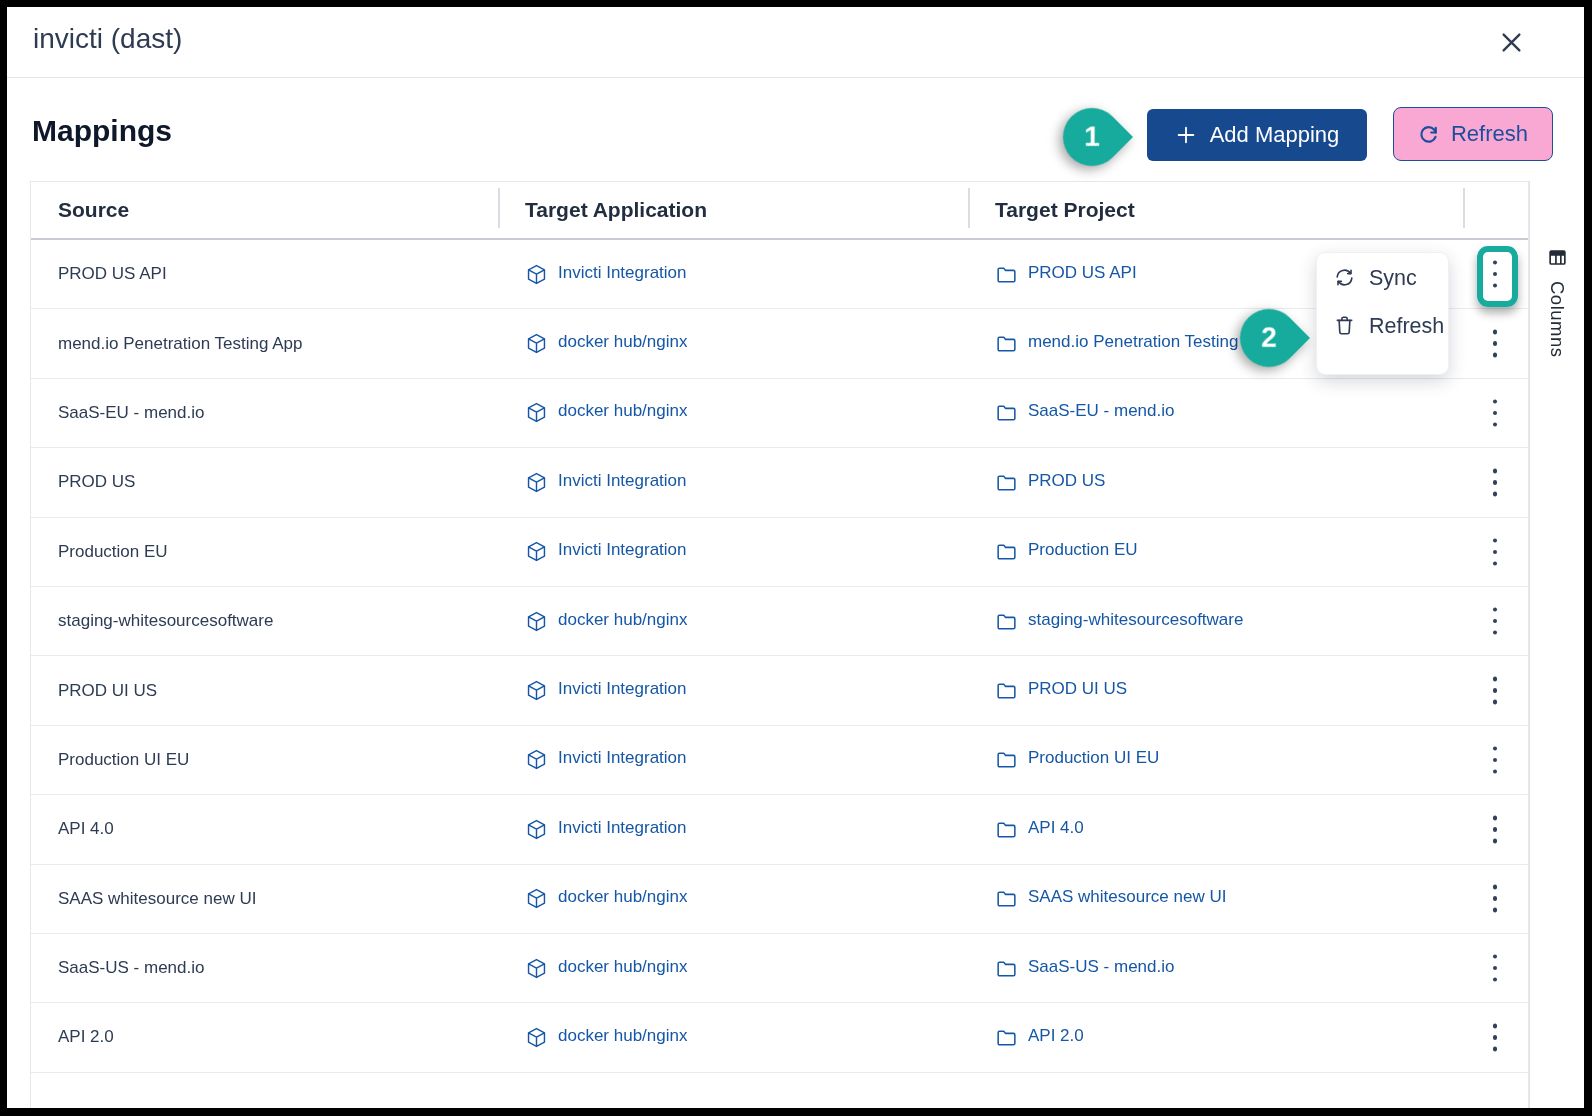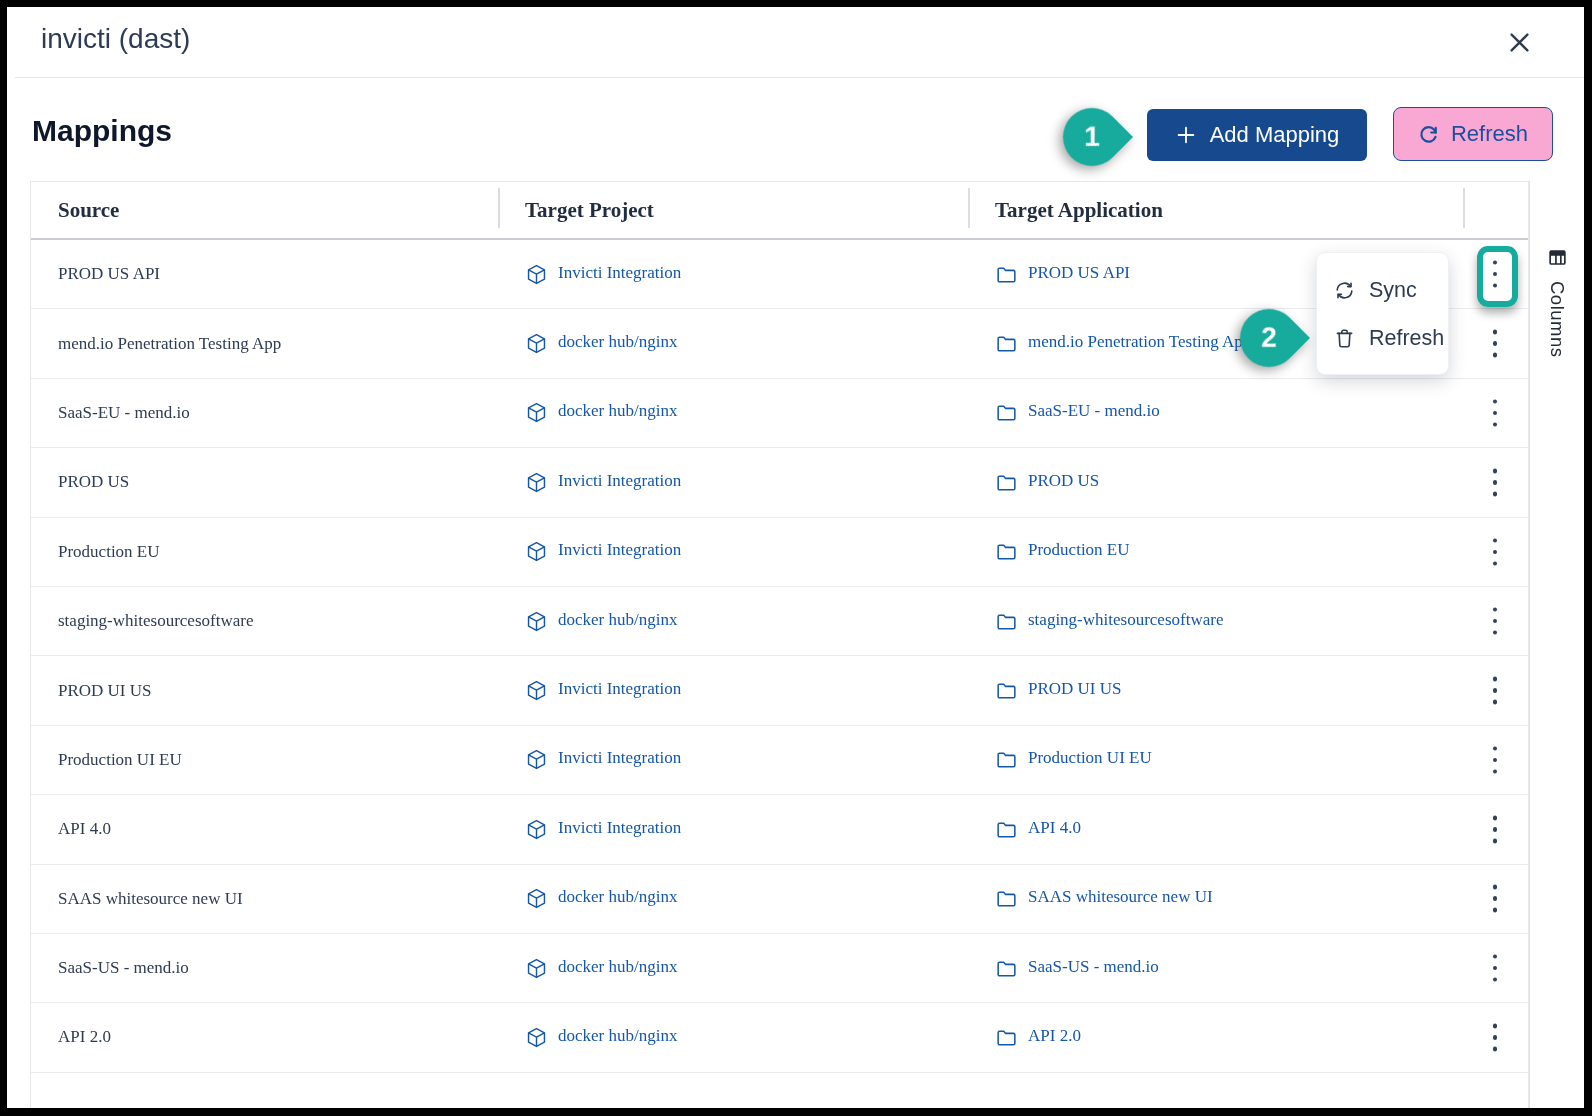--- a/index.html
+++ b/index.html
@@ -2,54 +2,54 @@
 <html><head>
 <meta charset="utf-8">
 <style>
   * { margin:0; padding:0; box-sizing:border-box; }
   html,body { width:1592px; height:1116px; }
   body { font-family:"Liberation Sans","DejaVu Sans",sans-serif; background:#000; position:relative; }
 
   .dialog { position:absolute; left:7px; top:7px; width:1577px; height:1101px; background:#fff; overflow:hidden; }
 
   
-  .dlg-header { position:absolute; left:0; top:0; width:100%; height:71px; border-bottom:1px solid #e4e6ea; background:#fff;margin-left:8px; }
+  .dlg-header { position:absolute; left:0; top:0; width:100%; height:71px; border-bottom:1px solid #e4e6ea; background:#fff; }
   .dlg-title { position:absolute; left:26px; top:16px; font-size:28px; color:#2d3b53; }
   .close-btn { position:absolute; right:56px; top:18px; width:34px; height:34px; display:flex; align-items:center; justify-content:center; cursor:pointer; color:#2d3b53; background:none; border:none; }
   .close-btn svg { width:27px; height:27px; }
 
   
   .heading { position:absolute; left:25px; top:107px; font-size:30px; font-weight:700; color:#0f172a; }
   .btn-add { position:absolute; left:1140px; top:102px; width:220px; height:52px; background:#17498f; color:#fff; border:none; border-radius:6px; font-size:22px; display:flex; align-items:center; justify-content:center; gap:13px; cursor:pointer; font-family:inherit; }
   .btn-add svg { width:22px; height:22px; }
   .btn-refresh { position:absolute; left:1386px; top:100px; width:160px; height:54px; background:#f9a8d4; color:#1b4f9c; border:1.5px solid #1b4f9c; border-radius:8px; font-size:22px; display:flex; align-items:center; justify-content:center; gap:12px; cursor:pointer; font-family:inherit; }
   .btn-refresh svg { width:21px; height:21px; }
 
   
   .table-wrap { position:absolute; left:23px; top:174px; width:1499px; height:927px; border:1px solid #e6e8ec; border-bottom:none; background:#fff; }
-  .thead, .trow { display:grid; grid-template-columns:467px 470px 495px 64px; align-items:center;font-family:Liberation Serif, serif; }
+  .thead, .trow { display:grid; grid-template-columns:467px 470px 495px 64px; align-items:center; }
   .thead { height:58px; border-bottom:2px solid #c9cdd3; }
   .th { position:relative; height:100%; display:flex; align-items:center; padding-left:27px; font-size:21px; font-weight:700; color:#222d40; }
   .th.divided::before { content:""; position:absolute; left:0; top:6px; height:40px; width:2px; background:#d9dce1; }
   .trow { height:69.4px; border-bottom:1px solid #e9ebee; }
   .cell { padding-left:27px; font-size:17px; color:#2d3b53; white-space:nowrap; overflow:hidden; }
   .link-cell { display:flex; align-items:flex-start; gap:10px; color:#1557a6; cursor:pointer; }
   .link-cell .icon { width:23px; height:23px; flex:0 0 auto; }
   .action-cell { padding:0; display:flex; justify-content:center; }
   .kebab { width:36px; height:50px; display:flex; align-items:center; justify-content:center; cursor:pointer; }
   .dots { width:4.5px; height:4.5px; border-radius:50%; background:#33405a; box-shadow:0 -11.5px 0 #33405a, 0 11.5px 0 #33405a; }
 
   
   .rail { position:absolute; left:1522px; top:174px; width:55px; height:927px; border-left:1px solid #dfe2e6; display:flex; flex-direction:column; align-items:center; padding-top:66px; gap:13px; cursor:pointer; background:#fff; }
   .rail svg { width:21px; height:21px; color:#232b36; }
   .rail-label { writing-mode:vertical-rl; font-size:18.5px; color:#232b36; letter-spacing:.5px; }
 
   
   .menu { position:absolute; left:1309px; top:245px; width:133px; height:123px; background:#fff; border:1px solid #eef0f3; border-radius:9px; box-shadow:0 6px 18px rgba(40,50,70,.20); padding:13px 0; z-index:5; }
-  .menu-item { height:48px; display:flex; align-items:center; gap:13px; padding-left:16px; font-size:21.5px; color:#2d3b53; cursor:pointer; }
+  .menu-item { height:48px; display:flex; align-items:flex-start; gap:13px; padding-left:16px; font-size:21.5px; color:#2d3b53; cursor:pointer; }
   .menu-item svg { width:23px; height:23px; flex:0 0 auto; }
 
   
   .hl-box { position:absolute; left:1470px; top:239px; width:41px; height:61px; border:6px solid #16ab9c; border-radius:11px; box-shadow:0 6px 10px rgba(0,0,0,.32); z-index:6; pointer-events:none; }
   .callout { position:absolute; width:58px; height:58px; background:#16ab9c; border-radius:50% 0 50% 50%; transform:rotate(45deg); display:flex; align-items:center; justify-content:center; filter:drop-shadow(0 5px 6px rgba(0,0,0,.35)); z-index:7; }
   .callout span { transform:rotate(-45deg); color:#fff; font-size:28px; font-weight:700; }
   .callout-1 { left:1056px; top:101px; }
   .callout-2 { left:1233px; top:302px; }
 </style>
 </head>
@@ -77,22 +77,22 @@
     <svg viewBox="0 0 24 24" fill="none" stroke="currentColor" stroke-width="2.5" stroke-linecap="round" stroke-linejoin="round">
         <path d="M20.3 4.5v5.2h-5.2"></path>
         <path d="M20 14.6a8.3 8.3 0 1 1-1.7-8.3l2 3.4"></path>
       </svg>
     <span>Refresh</span>
   </button>
 
   <div class="table-wrap">
     <div class="thead">
       <div class="th">Source</div>
+      <div class="th divided">Target Application</div>
       <div class="th divided">Target Project</div>
-      <div class="th divided">Target Application</div>
       <div class="th divided"></div>
     </div>
     <div>
   <div class="trow">
     <div class="cell"><span>PROD US API</span></div>
     <div class="cell link-cell">
       <svg class="icon" viewBox="0 0 24 24" fill="none" stroke="currentColor" stroke-width="1.5" stroke-linejoin="round">
         <path d="M12 2.7 20.3 7.1v9.8L12 21.3 3.7 16.9V7.1Z"></path>
               <path d="M3.7 7.1 12 11.5l8.3-4.4M12 11.5v9.8"></path>
       </svg>

